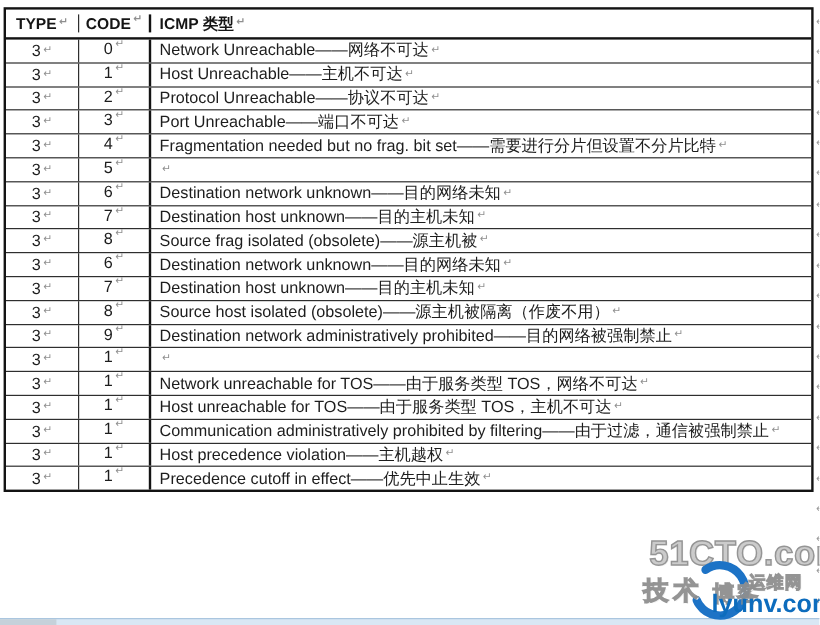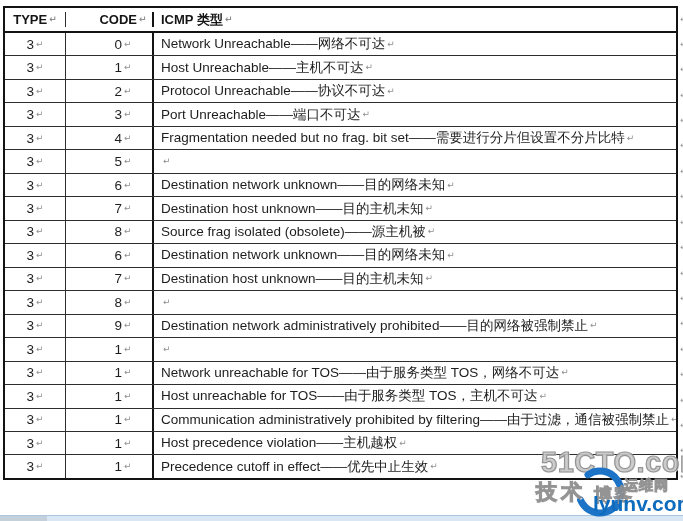--- a/index.html
+++ b/index.html
@@ -5,21 +5,21 @@
   html,body{margin:0;padding:0;}
   body{
     width:683px;height:521px;position:relative;overflow:hidden;
     background:#ffffff;
     font-family:"Liberation Sans","DejaVu Sans",sans-serif;
   }
   .screen{position:absolute;inset:0;}
 
   
   .icmp-table{
-    position:absolute;left:3px;top:6px;width:675px;height:474px;
+    position:absolute;left:3px;top:6px;width:675px;height:404px;
     box-sizing:border-box;border:2px solid #131313;background:#fff;
     display:flex;flex-direction:column;
   }
   .thead{
     flex:0 0 23px;display:flex;align-items:center;
     border-bottom:2px solid #131313;
     font-weight:bold;font-size:13px;color:#151515;
   }
   .tbody{flex:1;display:flex;flex-direction:column;}
   .trow{
@@ -27,21 +27,21 @@
     border-bottom:1px solid #2e2e2e;
     font-size:13.5px;color:#1d1d1d;
   }
   .trow:last-child{border-bottom:none;}
   .c-type,.h-type{
     width:60px;flex:0 0 60px;border-right:1px solid #2e2e2e;
     display:flex;align-items:center;justify-content:center;
   }
   .c-code,.h-code{
     width:58px;flex:0 0 58px;border-right:2px solid #131313;
-    display:flex;align-items:center;justify-content:center;margin-left:28px;
+    display:flex;justify-content:center;
   }
   .c-desc,.h-desc{
     flex:1;display:flex;align-items:center;padding-left:7px;
     white-space:nowrap;overflow:hidden;
   }
   .pmark{
     color:#8f8f8f;font-size:9px;margin-left:2px;line-height:1;
     font-family:"DejaVu Sans",sans-serif;
   }
 
@@ -261,20 +261,21 @@
         <div class="trow">
           <div class="c-type">
             <span>3</span>
             <span class="pmark">↵</span>
           </div>
           <div class="c-code">
             <span>8</span>
             <span class="pmark">↵</span>
           </div>
           <div class="c-desc">
+            <span>Source host isolated (obsolete)——源主机被隔离（作废不用）</span>
             <span class="pmark">↵</span>
           </div>
         </div>
         <div class="trow">
           <div class="c-type">
             <span>3</span>
             <span class="pmark">↵</span>
           </div>
           <div class="c-code">
             <span>9</span>

